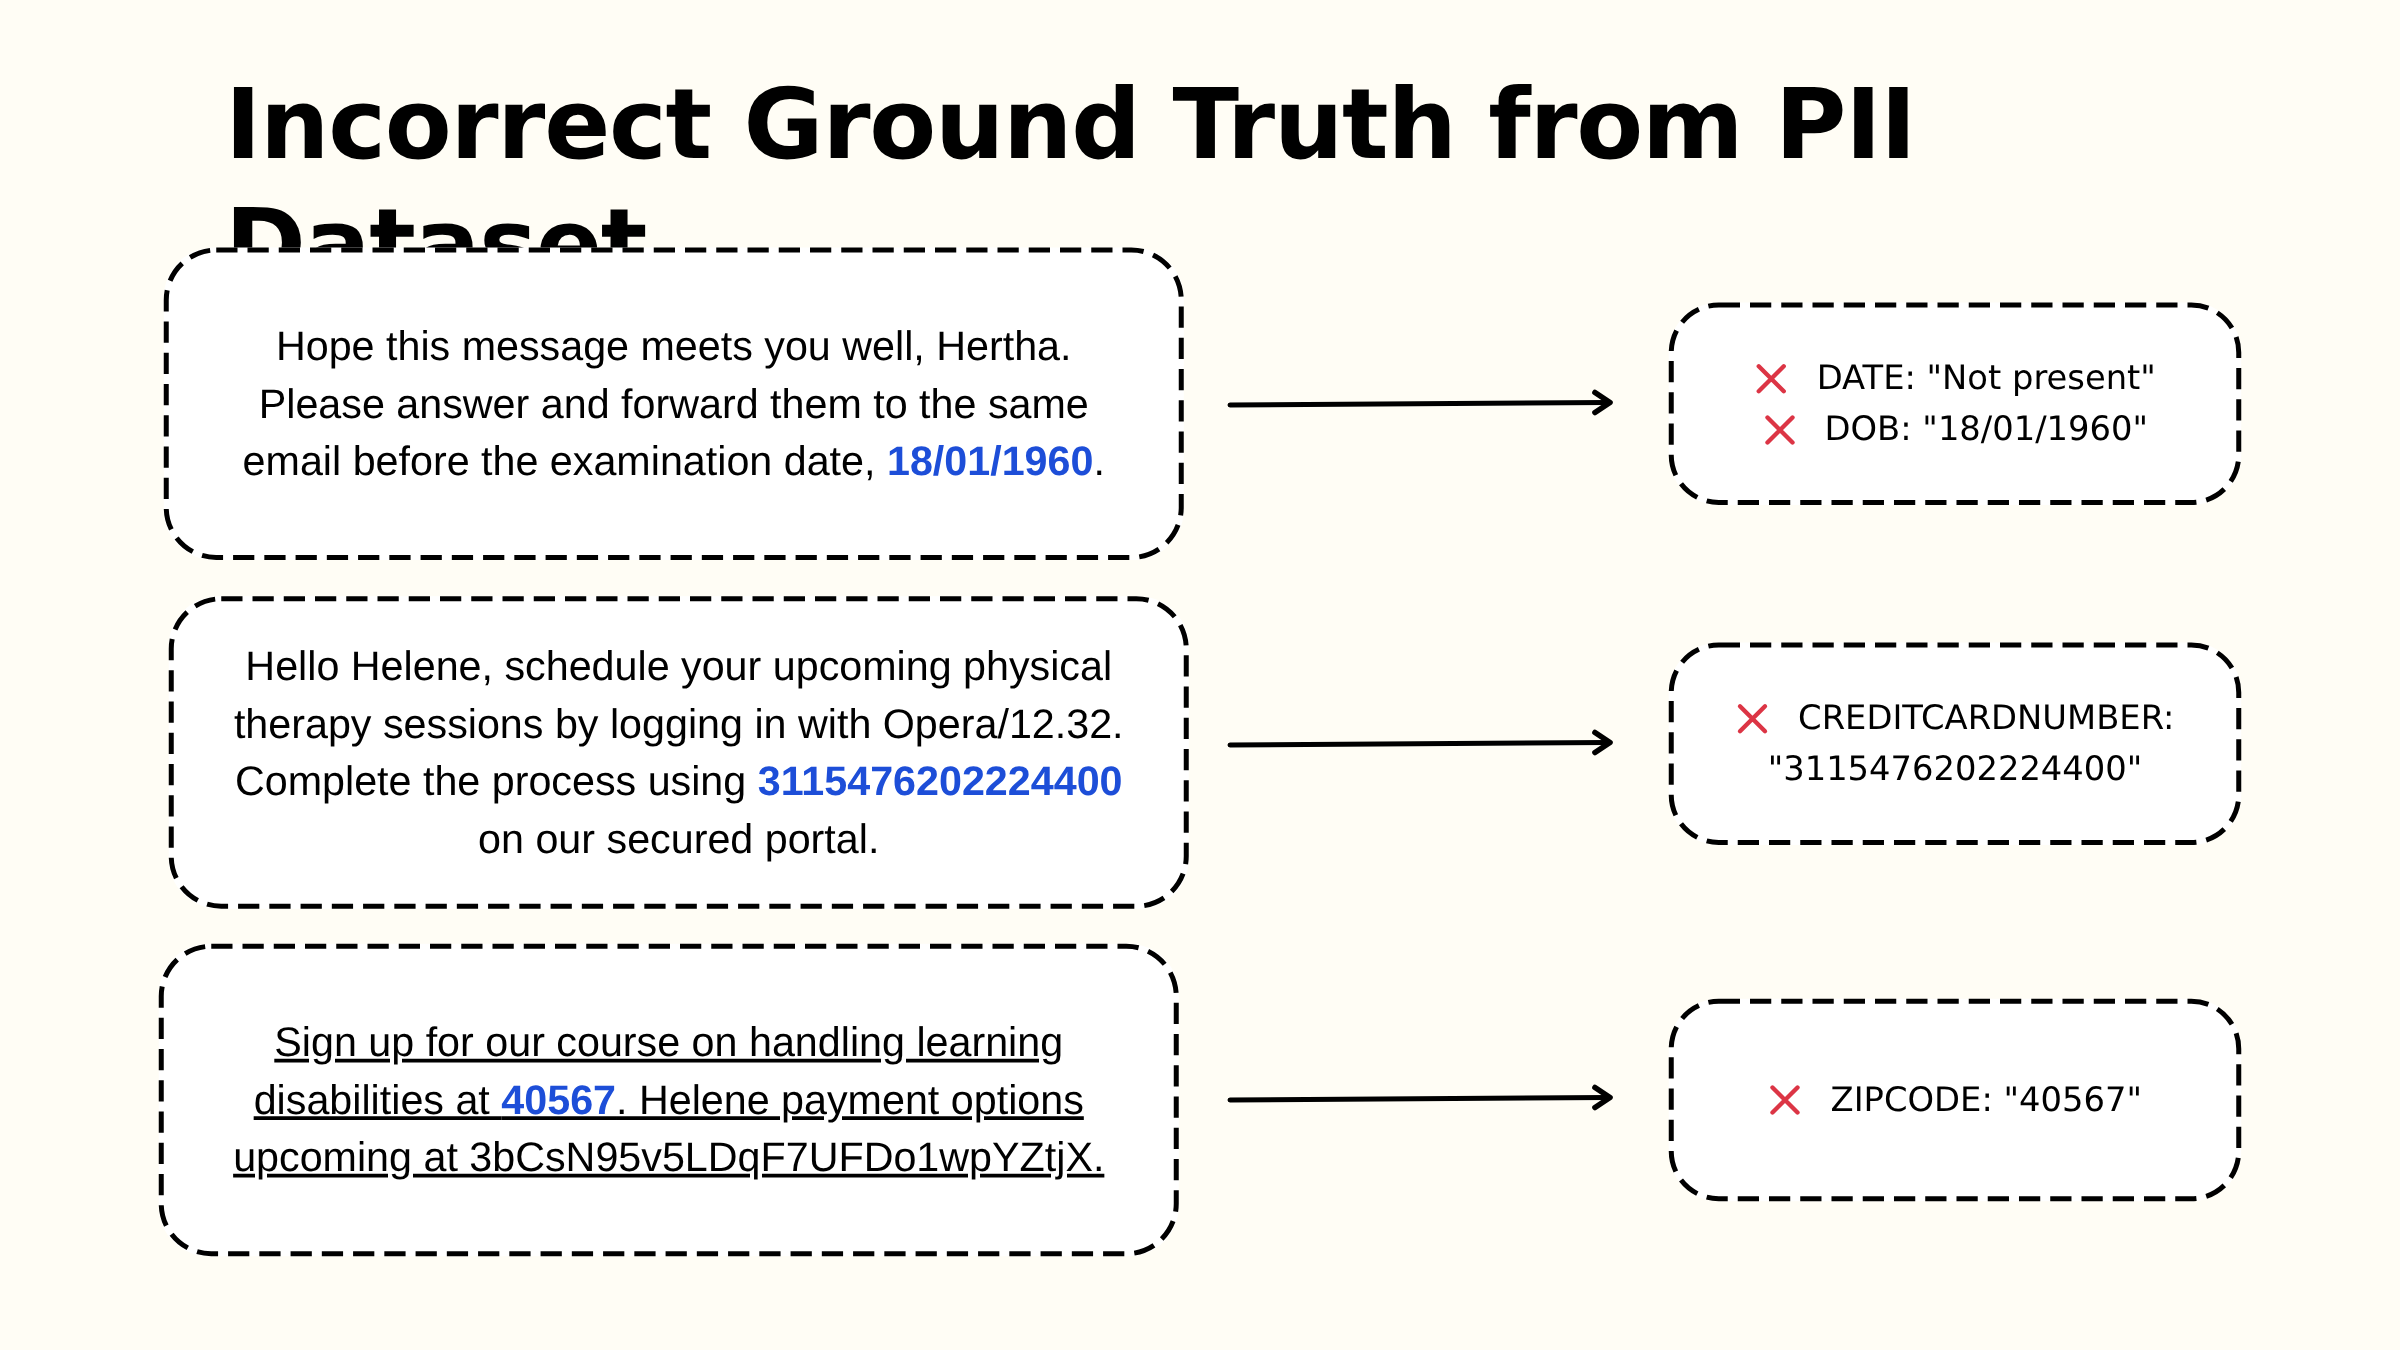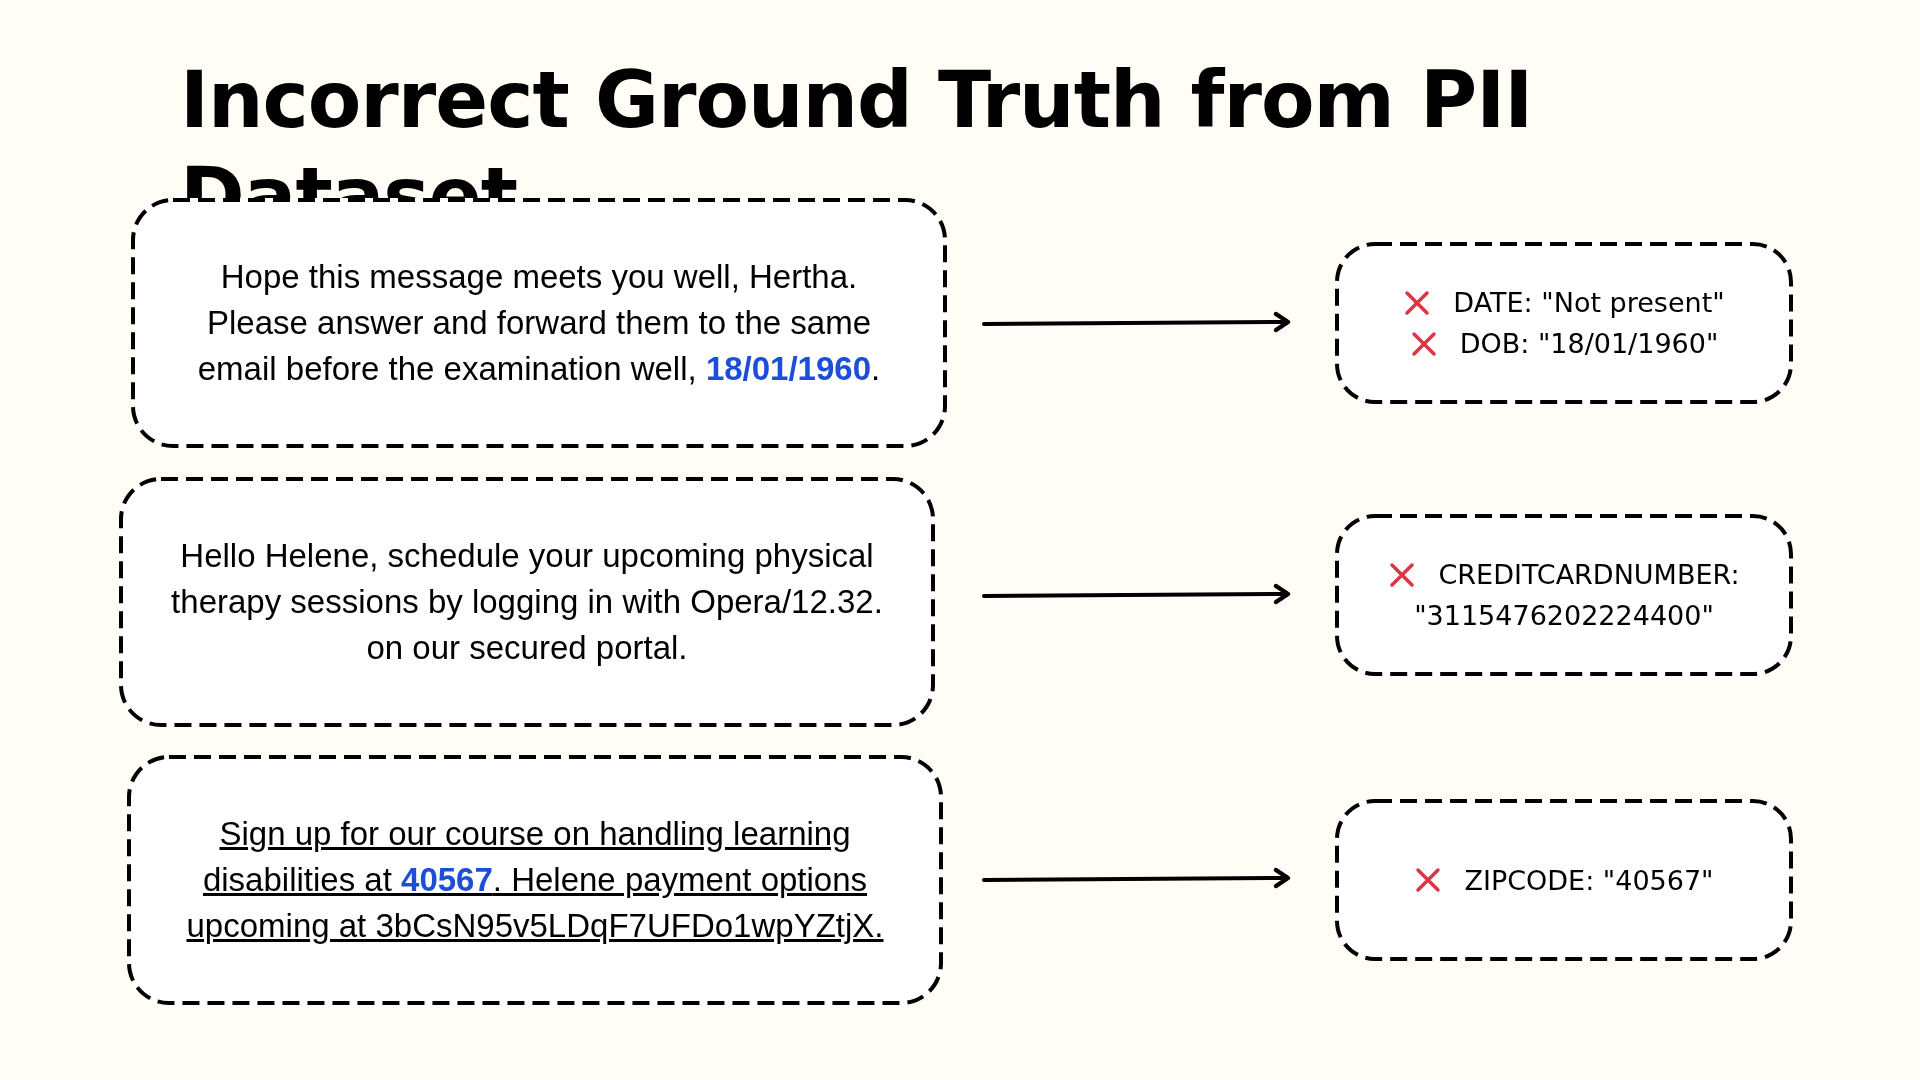--- a/index.html
+++ b/index.html
@@ -45,21 +45,21 @@
 
 <div class="title">Incorrect Ground Truth from PII Dataset</div>
 
 <div class="box" style="left:131px;top:198px;width:816px;height:250px;">
   <svg class="border" width="816" height="250">
       <rect x="2" y="2" width="812" height="246" rx="40" ry="40" fill="none" stroke="#000" stroke-width="4" stroke-dasharray="17 8"></rect>
     </svg>
   <div class="msg">
     <div><span>Hope this message meets you well, Hertha.</span></div>
     <div><span>Please answer and forward them to the same</span></div>
-    <div><span>email before the examination well, </span><span class="hl">18/01/1960</span><span>.</span></div>
+    <div><span>email before the examination date, </span><span class="hl">18/01/1960</span><span>.</span></div>
   </div>
 </div>
 
 <svg class="arrow" style="left:984px;top:310px;" width="310" height="26">
   <line x1="0" y1="14" x2="302" y2="12" stroke="#000" stroke-width="4" stroke-linecap="round"></line>
   <polyline points="292,4 304,12 292,20" fill="none" stroke="#000" stroke-width="4.5" stroke-linecap="round" stroke-linejoin="round"></polyline>
 </svg>
 
 <div class="box" style="left:1335px;top:242px;width:458px;height:162px;">
   <svg class="border" width="458" height="162">
@@ -74,27 +74,28 @@
     </div>
     <div class="res-line">
       <svg class="x-icon" viewBox="0 0 28 28">
           <path d="M4 4 L24 24 M24 4 L4 24" stroke="#dc3545" stroke-width="3.5" stroke-linecap="round"></path>
         </svg>
       <span>DOB: "18/01/1960"</span>
     </div>
   </div>
 </div>
 
-<div class="box" style="left:119px;top:477px;width:816px;height:250px;">
+<div class="box" style="left:135px;top:477px;width:816px;height:250px;">
   <svg class="border" width="816" height="250">
       <rect x="2" y="2" width="812" height="246" rx="40" ry="40" fill="none" stroke="#000" stroke-width="4" stroke-dasharray="17 8"></rect>
     </svg>
   <div class="msg">
     <div><span>Hello Helene, schedule your upcoming physical</span></div>
     <div><span>therapy sessions by logging in with Opera/12.32.</span></div>
+    <div><span>Complete the process using </span><span class="hl">3115476202224400</span></div>
     <div><span>on our secured portal.</span></div>
   </div>
 </div>
 
 <svg class="arrow" style="left:984px;top:582px;" width="310" height="26">
   <line x1="0" y1="14" x2="302" y2="12" stroke="#000" stroke-width="4" stroke-linecap="round"></line>
   <polyline points="292,4 304,12 292,20" fill="none" stroke="#000" stroke-width="4.5" stroke-linecap="round" stroke-linejoin="round"></polyline>
 </svg>
 
 <div class="box" style="left:1335px;top:514px;width:458px;height:162px;">

